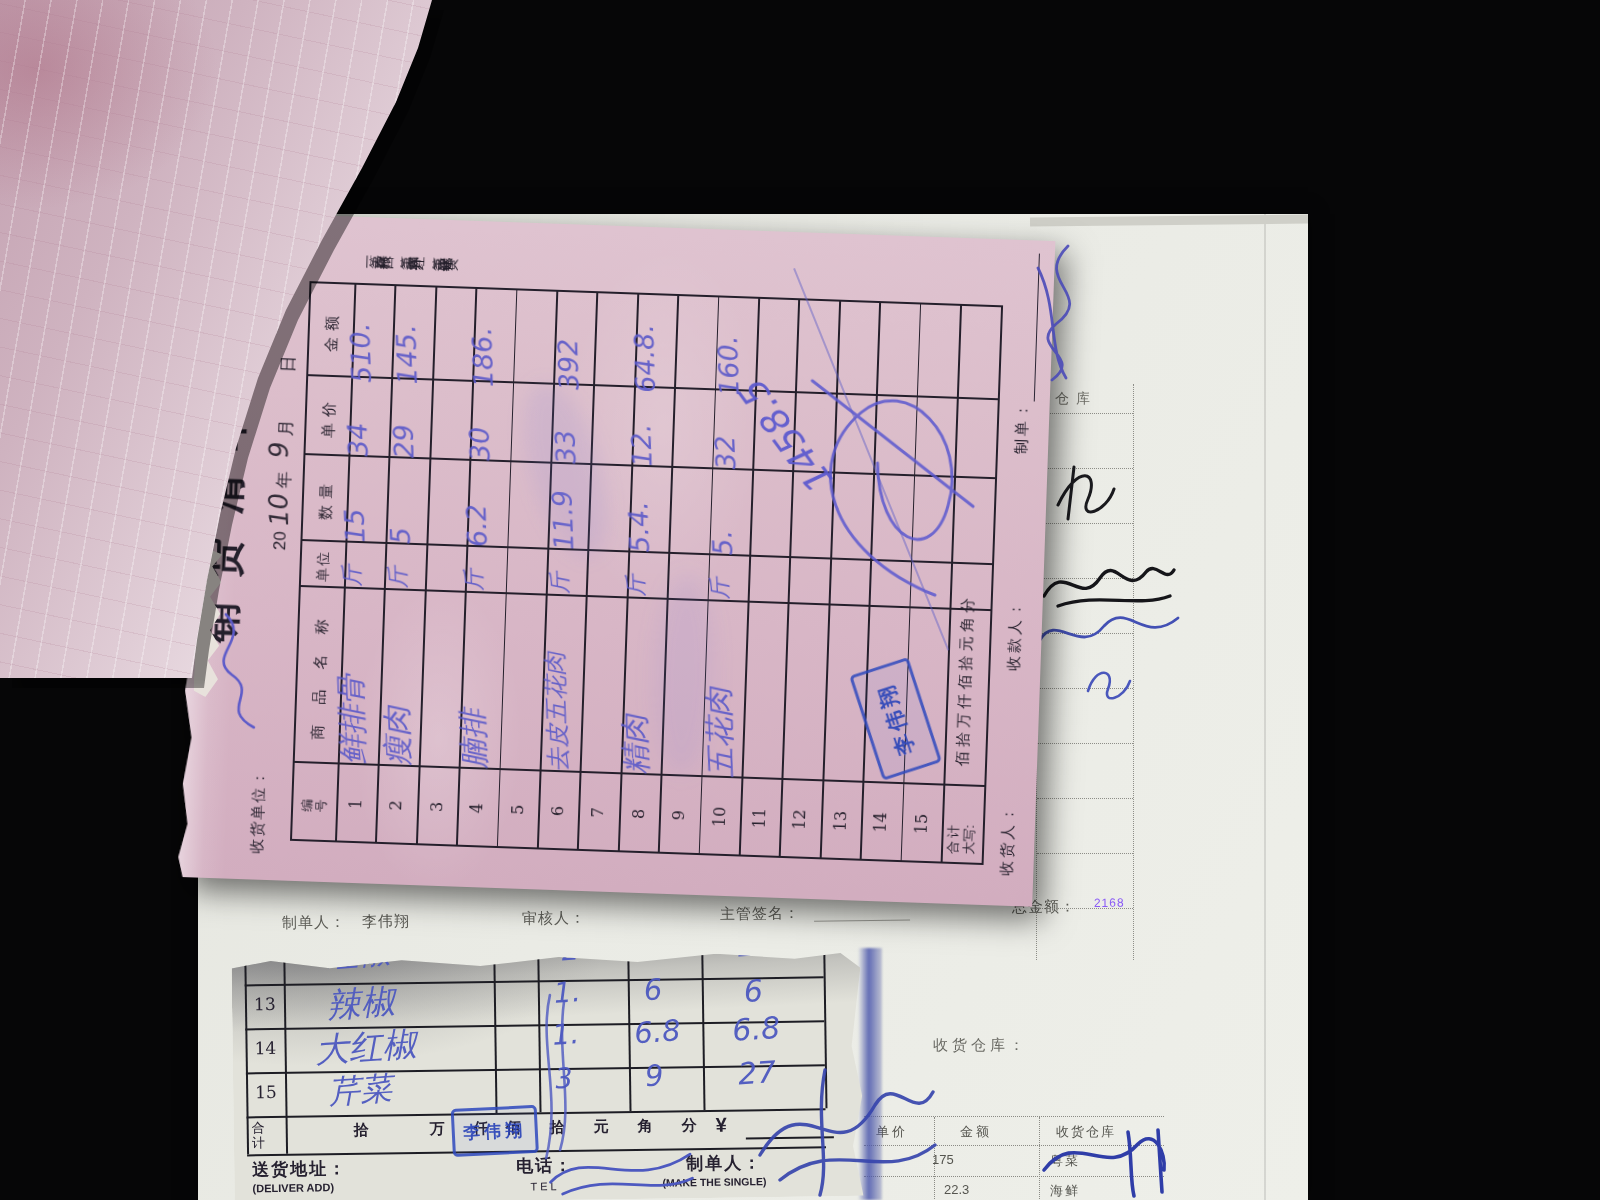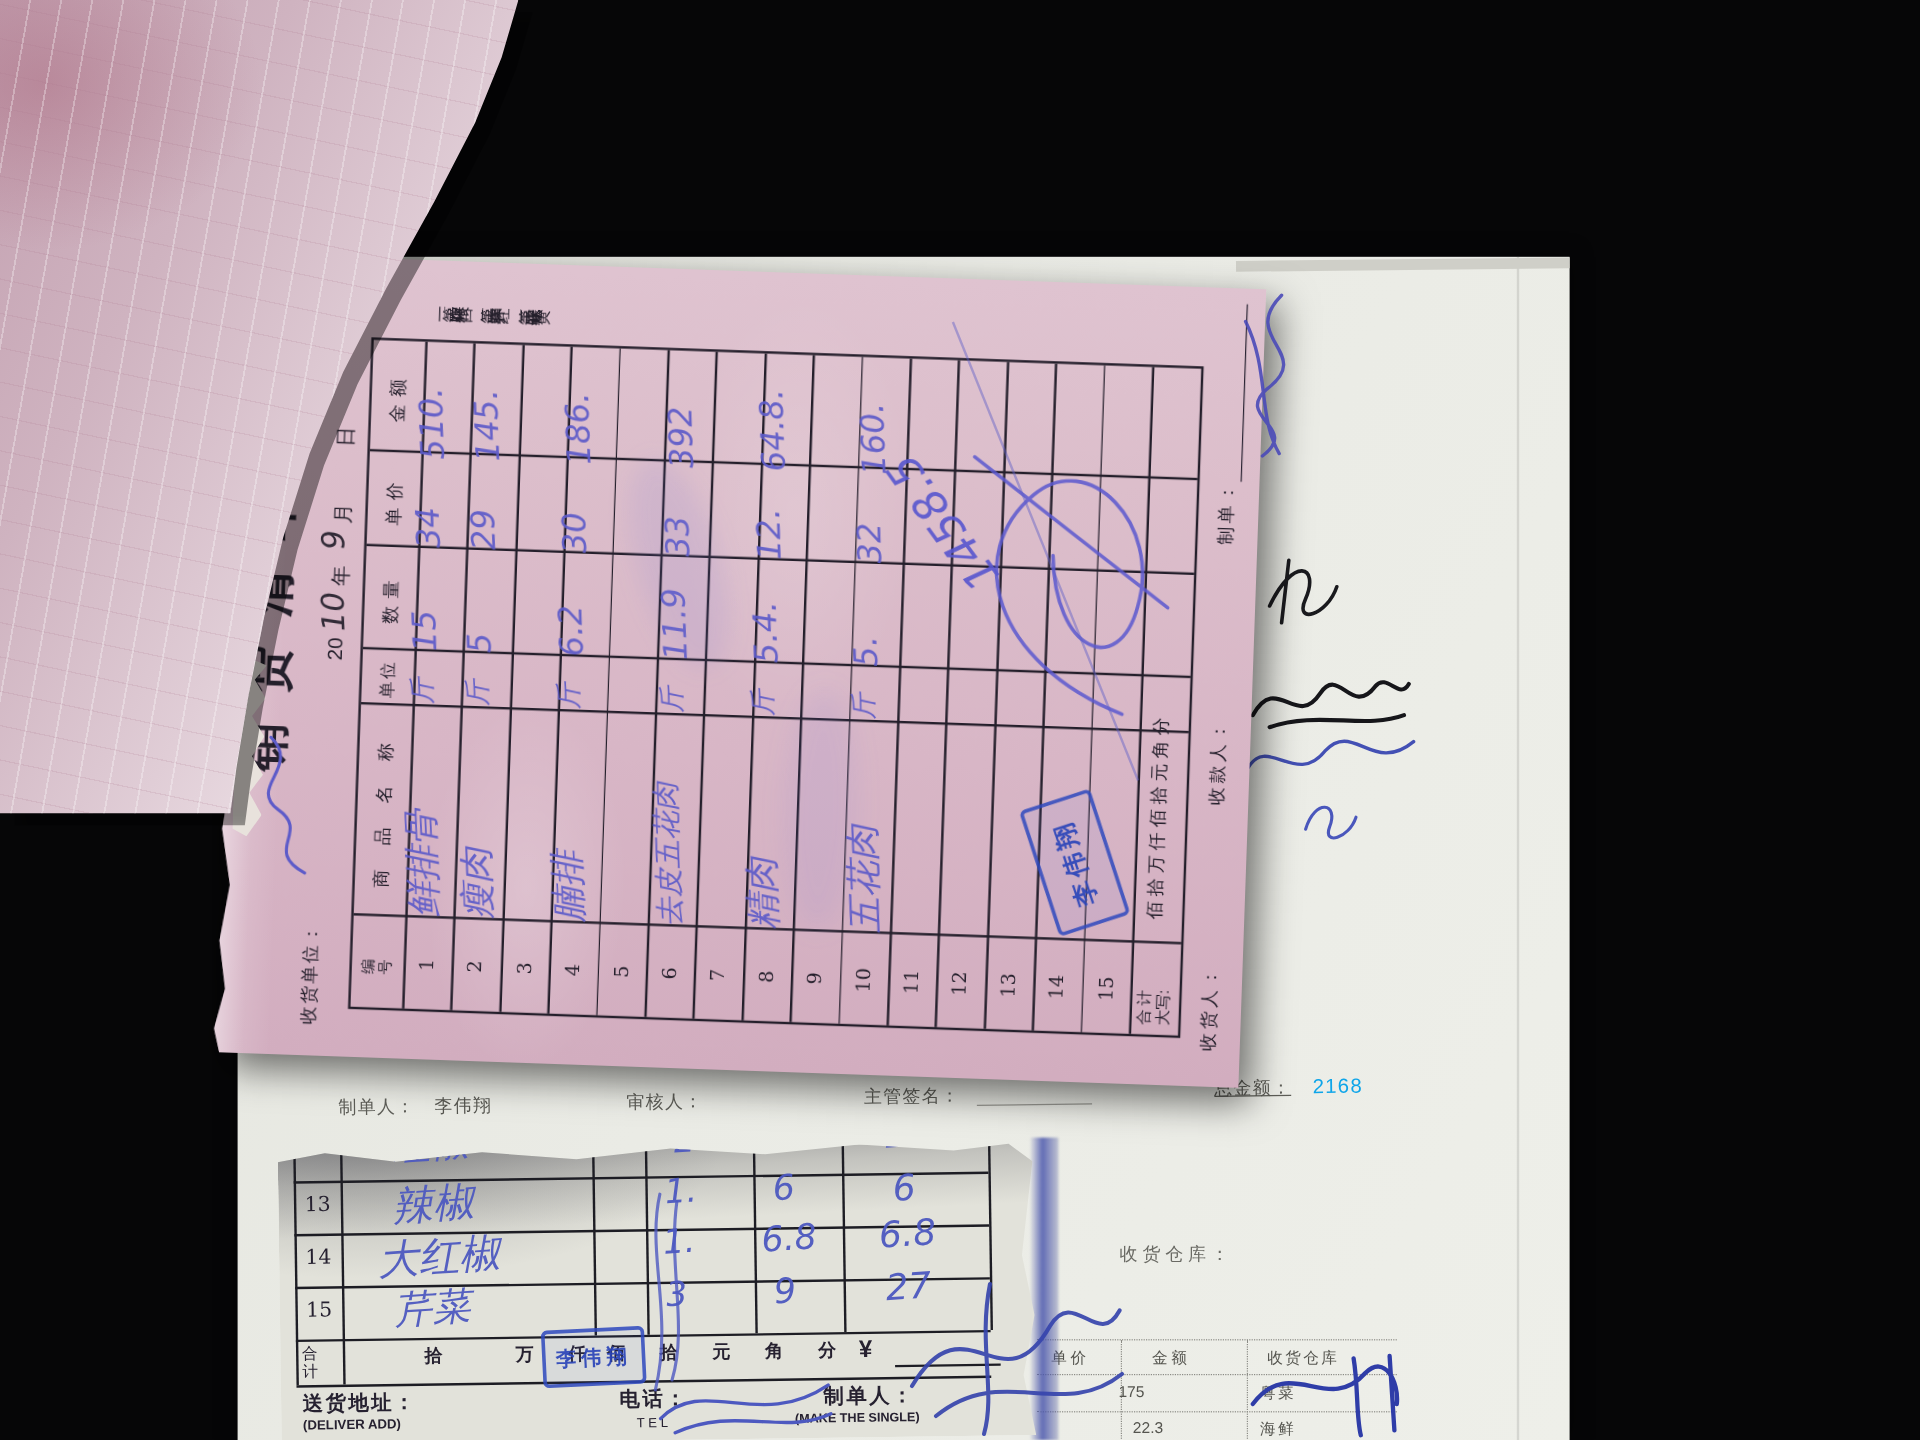--- a/index.html
+++ b/index.html
@@ -51,24 +51,40 @@
   </div>
   <div class="abs" style="left:1030px;top:216px;width:278px;height:9px;background:#cfcfc8;transform:rotate(-0.6deg);"></div>
 
   <div class="abs" style="left:282px;top:900px;width:860px;height:34px;transform:rotate(-0.75deg);
               color:#5d5d57;font-size:15px;letter-spacing:1px;">
     <span class="abs" style="left:0;top:8px;">制单人：</span>
     <span class="abs" style="left:80px;top:8px;color:#55554f;">李伟翔</span>
     <span class="abs" style="left:240px;top:7px;">审核人：</span>
     <span class="abs" style="left:438px;top:5px;">主管签名：</span>
     <span class="abs" style="left:532px;top:22px;width:96px;border-bottom:1px solid #9a9a94;"></span>
-    <span class="abs" style="left:730px;top:2px;text-decoration:underline;">总金额：</span>
-    <span class="abs" style="left:812px;top:1px;font-size:17px;color:#0ea5e9;">2168</span>
-  </div>
-
+    <span class="abs" style="left:730px;top:2px;">总金额：</span>
+    <span class="abs" style="left:812px;top:1px;font-size:12px;color:#8b5cf6;">2168</span>
+  </div>
+
+  <div class="abs" style="left:1036px;top:384px;width:96px;height:576px;
+              border-left:1px dotted #8e8e88;border-right:1px dotted #8e8e88;">
+    <span class="abs print" style="left:18px;top:6px;font-size:14px;letter-spacing:7px;color:#6f6f68;">仓库</span>
+    <div id="warehouse-dotrows">
+        <div class="abs dotrow" style="left: 0px; top: 28px; width: 96px; height: 1px;"></div>
+        <div class="abs dotrow" style="left: 0px; top: 83px; width: 96px; height: 1px;"></div>
+        <div class="abs dotrow" style="left: 0px; top: 138px; width: 96px; height: 1px;"></div>
+        <div class="abs dotrow" style="left: 0px; top: 193px; width: 96px; height: 1px;"></div>
+        <div class="abs dotrow" style="left: 0px; top: 248px; width: 96px; height: 1px;"></div>
+        <div class="abs dotrow" style="left: 0px; top: 303px; width: 96px; height: 1px;"></div>
+        <div class="abs dotrow" style="left: 0px; top: 358px; width: 96px; height: 1px;"></div>
+        <div class="abs dotrow" style="left: 0px; top: 413px; width: 96px; height: 1px;"></div>
+        <div class="abs dotrow" style="left: 0px; top: 468px; width: 96px; height: 1px;"></div>
+        <div class="abs dotrow" style="left: 0px; top: 523px; width: 96px; height: 1px;"></div>
+      </div>
+  </div>
   <svg class="abs" style="left:1044px;top:455px;" width="78" height="72">
     <path d="M14,50 C34,8 56,16 44,44 C34,66 62,58 70,34 M30,12 L24,64" stroke="#1a1a1e" stroke-width="3" fill="none" stroke-linecap="round"></path>
   </svg>
   <svg class="abs" style="left:1038px;top:552px;" width="140" height="62">
     <path d="M6,44 C26,8 42,56 62,26 C78,2 88,46 108,20 C118,8 128,32 136,18 M20,54 C60,40 100,56 132,44" stroke="#16161a" stroke-width="3.4" fill="none" stroke-linecap="round"></path>
   </svg>
   <svg class="abs" style="left:1034px;top:604px;" width="150" height="56">
     <path d="M6,36 C22,8 46,52 70,22 C94,-4 110,42 144,14" stroke="#4350b4" stroke-width="2.8" fill="none" stroke-linecap="round"></path>
   </svg>
   <svg class="abs" style="left:1078px;top:655px;" width="66" height="52">

